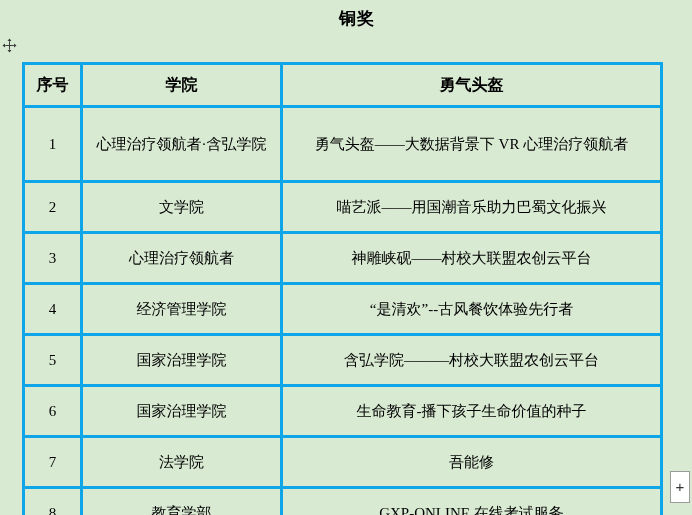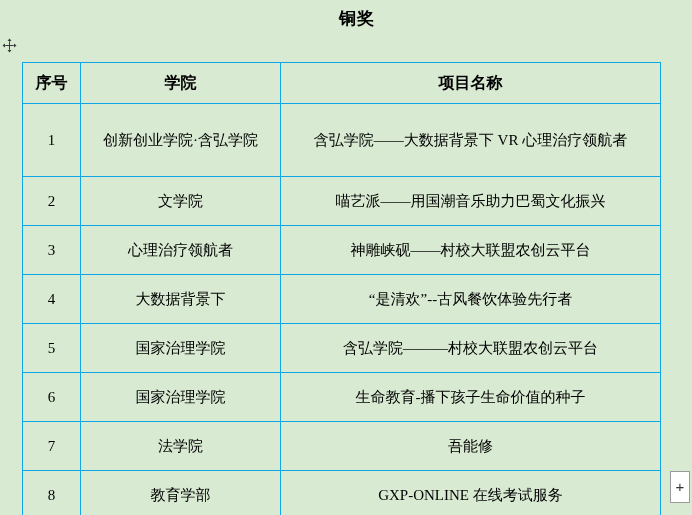--- a/index.html
+++ b/index.html
@@ -54,21 +54,21 @@
     width: 638px;
   }
 
   table.award-table {
     border-collapse: collapse;
     width: 638px;
     table-layout: fixed;
     background: #d9ead3;
   }
   table.award-table td, table.award-table th {
-    border: 1px solid #0ea5e9;
+    border: 3px solid #0ea5e9;
     text-align: center;
     vertical-align: middle;
     color: #000;
     font-size: 15px;
     font-family: "Liberation Serif", "DejaVu Serif", serif;
     padding: 4px 2px;
   }
   table.award-table thead th {
     font-weight: bold;
     font-size: 16px;
@@ -128,42 +128,42 @@
     <table class="award-table">
       <colgroup>
         <col class="c-no">
         <col class="c-college">
         <col class="c-project">
       </colgroup>
       <thead>
         <tr>
           <th>序号</th>
           <th>学院</th>
-          <th>项目名称</th>
+          <th>勇气头盔</th>
         </tr>
       </thead>
       <tbody>
         <tr class="row-tall">
           <td class="cell-no">1</td>
-          <td class="cell-college">创新创业学院·含弘学院</td>
-          <td class="cell-project">含弘学院——大数据背景下 VR 心理治疗领航者</td>
+          <td class="cell-college">心理治疗领航者·含弘学院</td>
+          <td class="cell-project">勇气头盔——大数据背景下 VR 心理治疗领航者</td>
         </tr>
         <tr class="row-normal">
           <td class="cell-no">2</td>
           <td class="cell-college">文学院</td>
           <td class="cell-project">喵艺派——用国潮音乐助力巴蜀文化振兴</td>
         </tr>
         <tr class="row-normal">
           <td class="cell-no">3</td>
           <td class="cell-college">心理治疗领航者</td>
           <td class="cell-project">神雕峡砚——村校大联盟农创云平台</td>
         </tr>
         <tr class="row-normal">
           <td class="cell-no">4</td>
-          <td class="cell-college">大数据背景下</td>
+          <td class="cell-college">经济管理学院</td>
           <td class="cell-project">“是清欢”--古风餐饮体验先行者</td>
         </tr>
         <tr class="row-normal">
           <td class="cell-no">5</td>
           <td class="cell-college">国家治理学院</td>
           <td class="cell-project">含弘学院———村校大联盟农创云平台</td>
         </tr>
         <tr class="row-normal">
           <td class="cell-no">6</td>
           <td class="cell-college">国家治理学院</td>

